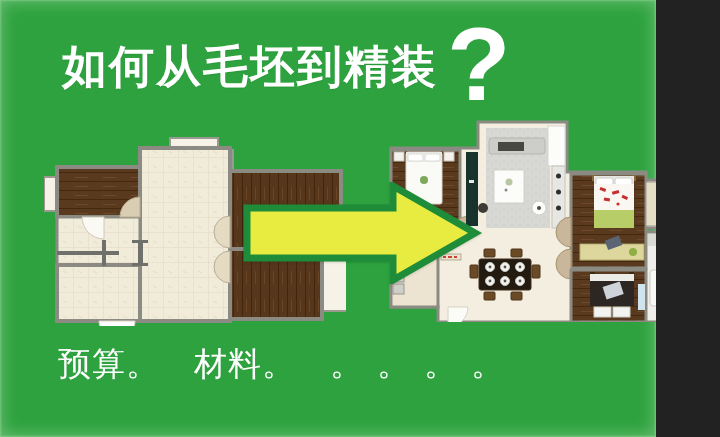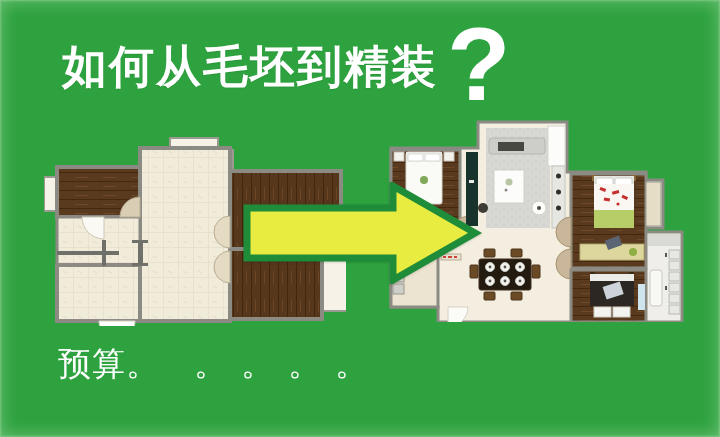--- a/index.html
+++ b/index.html
@@ -1,17 +1,17 @@
 <!DOCTYPE html>
 <html style="--background: #2da23e; --text: #ffffff; --arrow_fill: #e9ec40; --arrow_border: #1e8c39; --wood_floor: #5a3a1e; --tile_floor: #f1ebda; --wall: #8b8b83;"><head>
 <meta charset="utf-8">
 <style>
   html,body{margin:0;padding:0;background:#222;}
   .canvas{
-    position:relative;width:720px;height:437px;overflow:hidden;
+    position:relative;width:656px;height:437px;overflow:hidden;
     background:var(--background,#2da23e);
     font-family:"Liberation Sans","DejaVu Sans",sans-serif;
     box-shadow:inset 0 0 16px 3px rgba(225,250,220,.30), inset 0 0 2px 1px rgba(200,240,195,.35);
   }
   .title{
     position:absolute;left:62px;top:40px;
     font-size:45px;font-weight:900;color:var(--text,#ffffff);
     letter-spacing:2px;white-space:nowrap;line-height:1.2;
     text-shadow:0 1px 1px rgba(0,0,0,.08);
   }
@@ -226,19 +226,20 @@
 
     <path d="M66,189 L86,189 A20,20 0 0 1 66,209 Z" fill="#fbfbf8" stroke="#d8d2c4"></path>
   </svg>
 
   <svg class="arrow" width="240" height="102" viewBox="0 0 240 102">
     <polygon points="4,26 150,26 150,4 232,51 150,98 150,76 4,76" style="fill:var(--arrow_fill,#e9ec40);stroke:var(--arrow_border,#1e8c39);stroke-width:7;stroke-linejoin:miter;"></polygon>
   </svg>
 
   <div class="footer">
     <span class="seg">预算。</span>
+    <span class="seg">材料。</span>
     <span class="dot">。</span>
     <span class="dot">。</span>
     <span class="dot">。</span>
     <span class="dot">。</span>
   </div>
 
 </div>
 
 </body></html>

